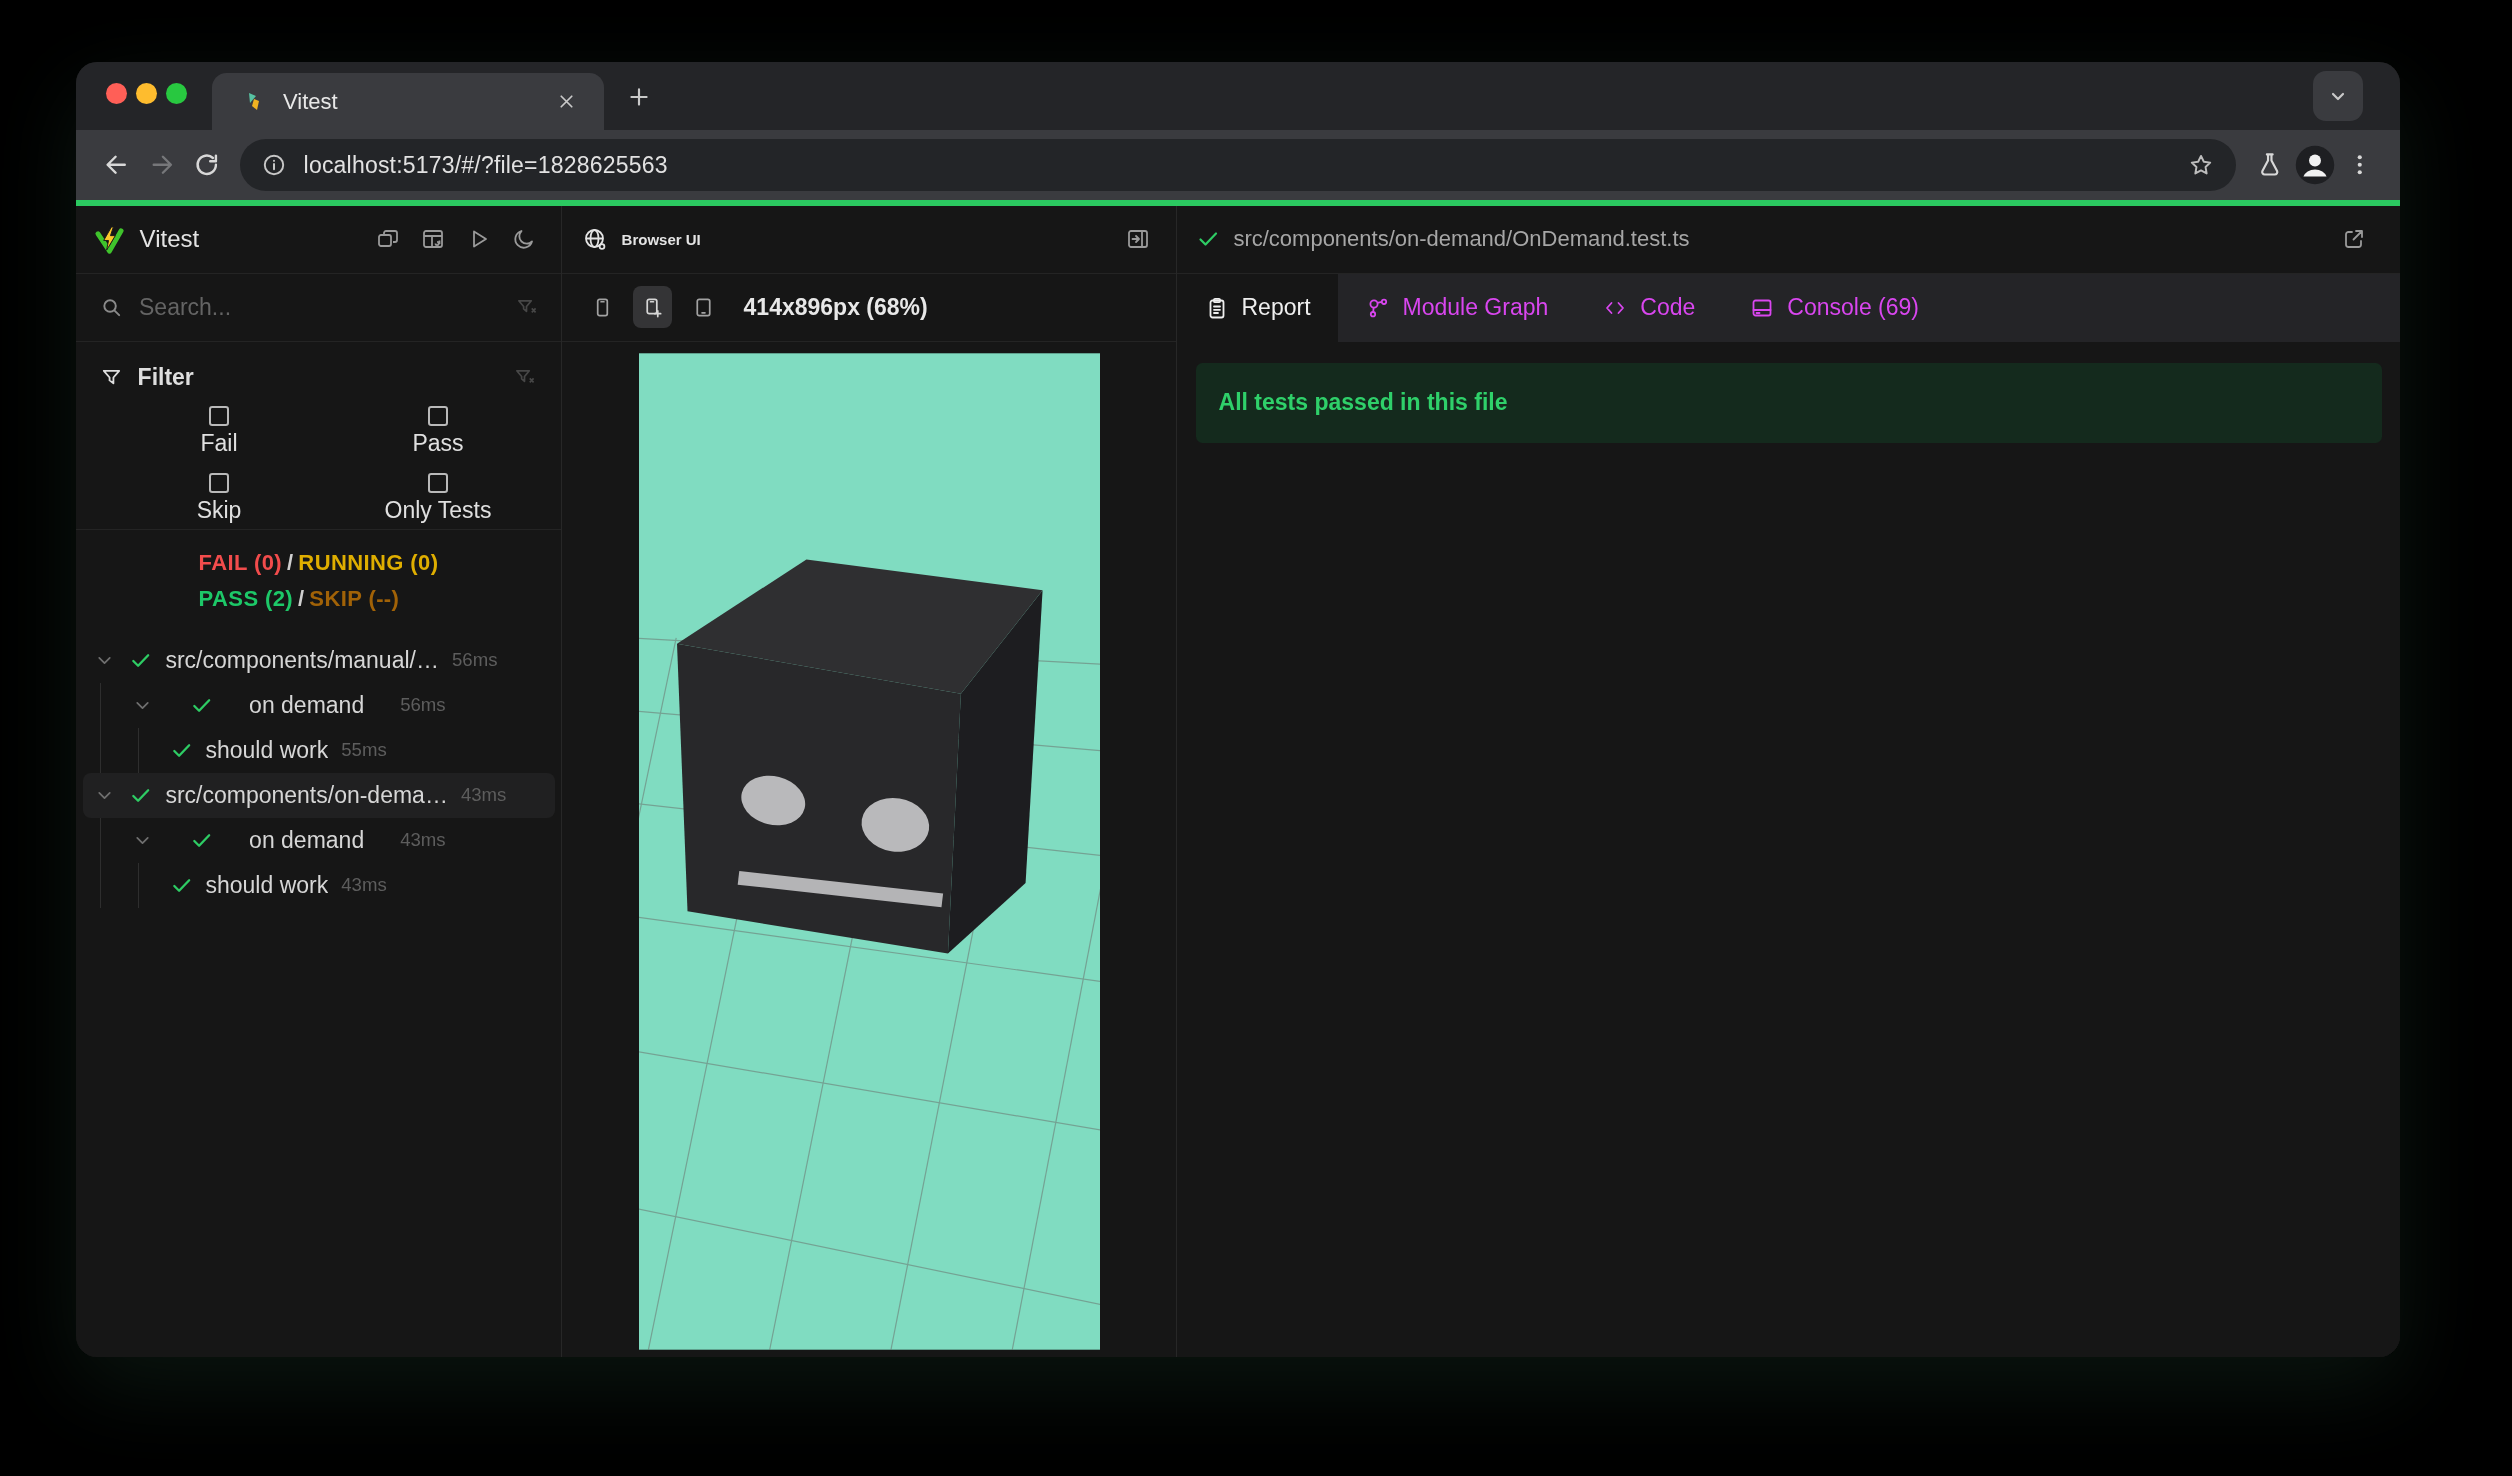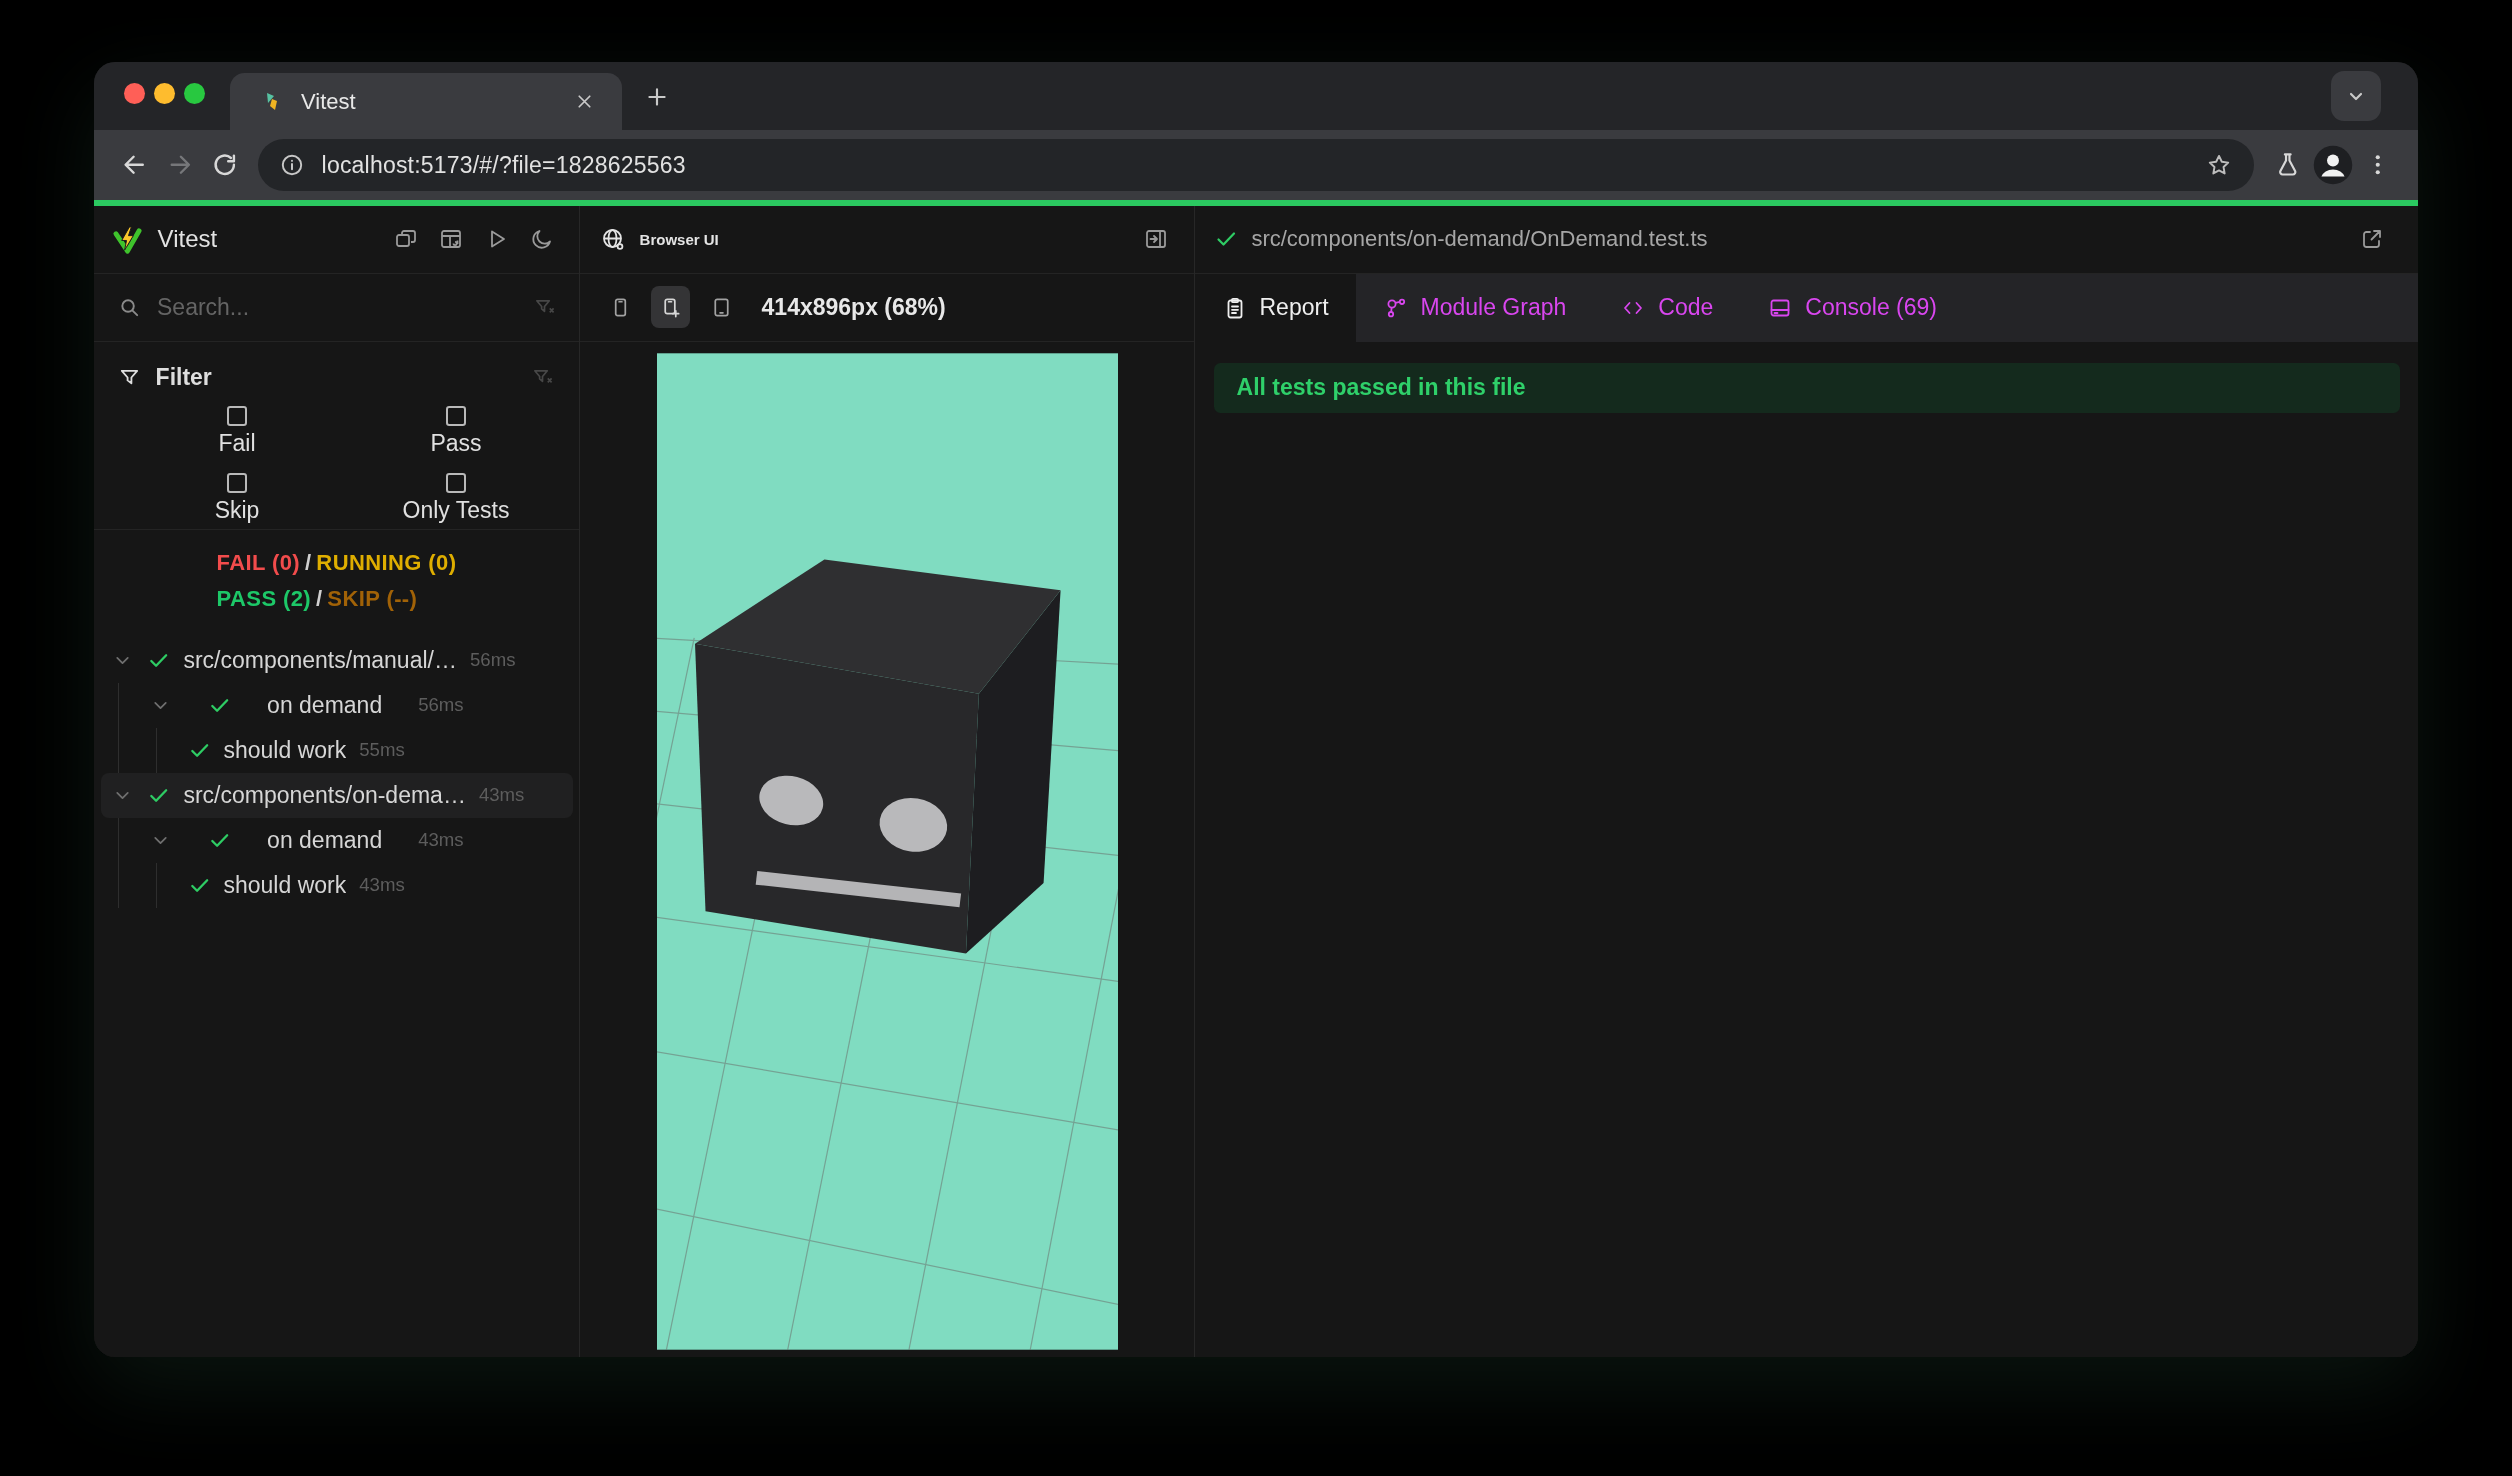--- a/index.html
+++ b/index.html
@@ -1,21 +1,21 @@
 <!DOCTYPE html>
 <html style="font-size:13px"><head>
 <meta charset="utf-8">
 <style>
   * { margin:0; padding:0; box-sizing:border-box; }
   html,body { width:2512px; height:1476px; background:#000; overflow:hidden;
               font-family:"Liberation Sans", sans-serif; }
   .stage { position:relative; width:2512px; height:1476px; background:#000; }
 
   
-  .window { position:absolute; left:94px; top:62px; width:2324px; height:1295px;
+  .window { position:absolute; left:76px; top:62px; width:2324px; height:1295px;
             border-radius:21px; overflow:hidden; background:#161616;
             box-shadow:0 29px 89px rgba(20,40,30,.55); }
 
   
   .tabstrip { position:relative; height:68px; background:#242528; }
   .tl { position:absolute; top:21px; width:21px; height:21px; border-radius:50%; }
   .tl.red { left:30px; background:#ff5f57; }
   .tl.yellow { left:60px; background:#febc2e; }
   .tl.green { left:90px; background:#28c840; }
   .tab { position:absolute; left:136px; top:11.3px; width:392px; height:57px;
@@ -125,21 +125,21 @@
               align-items:center; padding:0 32px 0 19.4px; }
   .r-check { width:24px; height:24px; color:#2ecc64; flex:none; }
   .r-path { margin-left:13px; font-size:22px; color:#a6a6a6; white-space:nowrap;
             overflow:hidden; text-overflow:ellipsis; }
   .r-header .icon-btn { margin-left:auto; color:#9a9a9a; flex:none; }
   .r-tabs { height:68px; background:#242427; display:flex; align-items:stretch; }
   .rtab { display:flex; align-items:center; gap:13px; padding:0 27.5px;
           font-size:23px; color:#d946ef; }
   .rtab.active { background:#161616; color:#efefef; }
   .r-content { flex:1; background:#161616; padding:21px 18px 0 18.6px; }
-  .banner { height:50px; background:#142a1d; border-radius:6.5px; display:flex;
+  .banner { height:80px; background:#142a1d; border-radius:6.5px; display:flex;
             align-items:center; padding-left:23px; font-size:23px; font-weight:700;
             color:#2fd06a; }
 
   svg.ic { display:block; }
 </style>
 </head>
 <body>
 
 <div class="stage">
   <div class="window">

